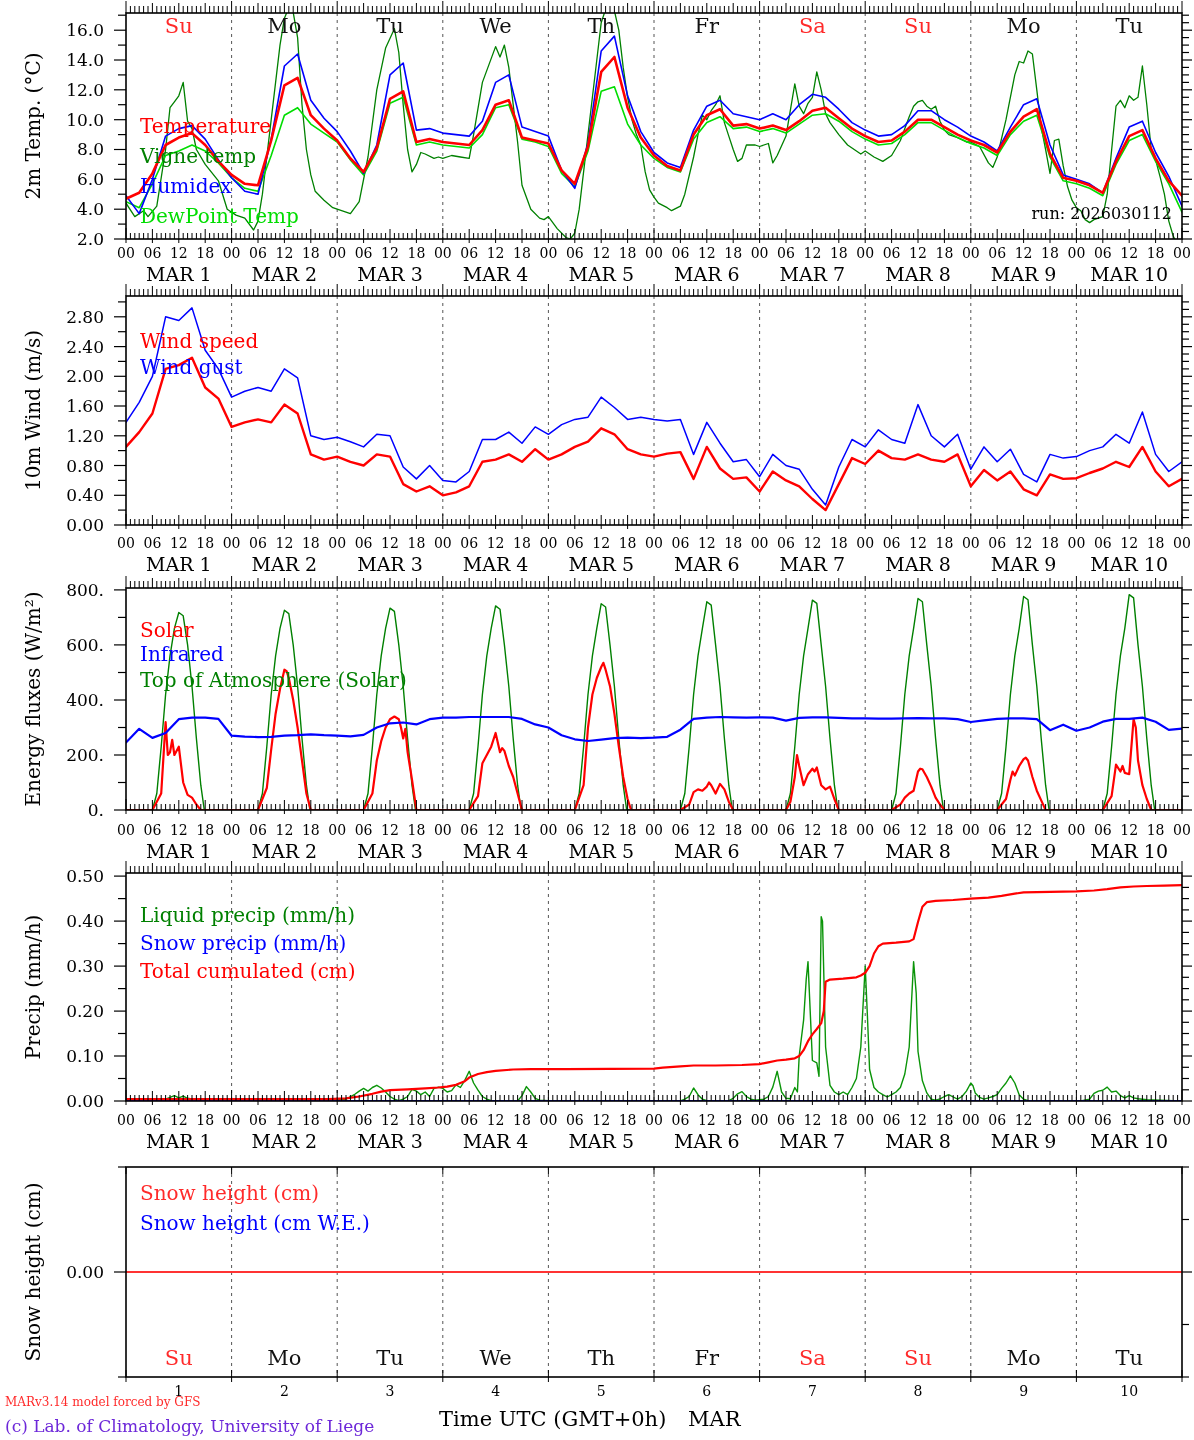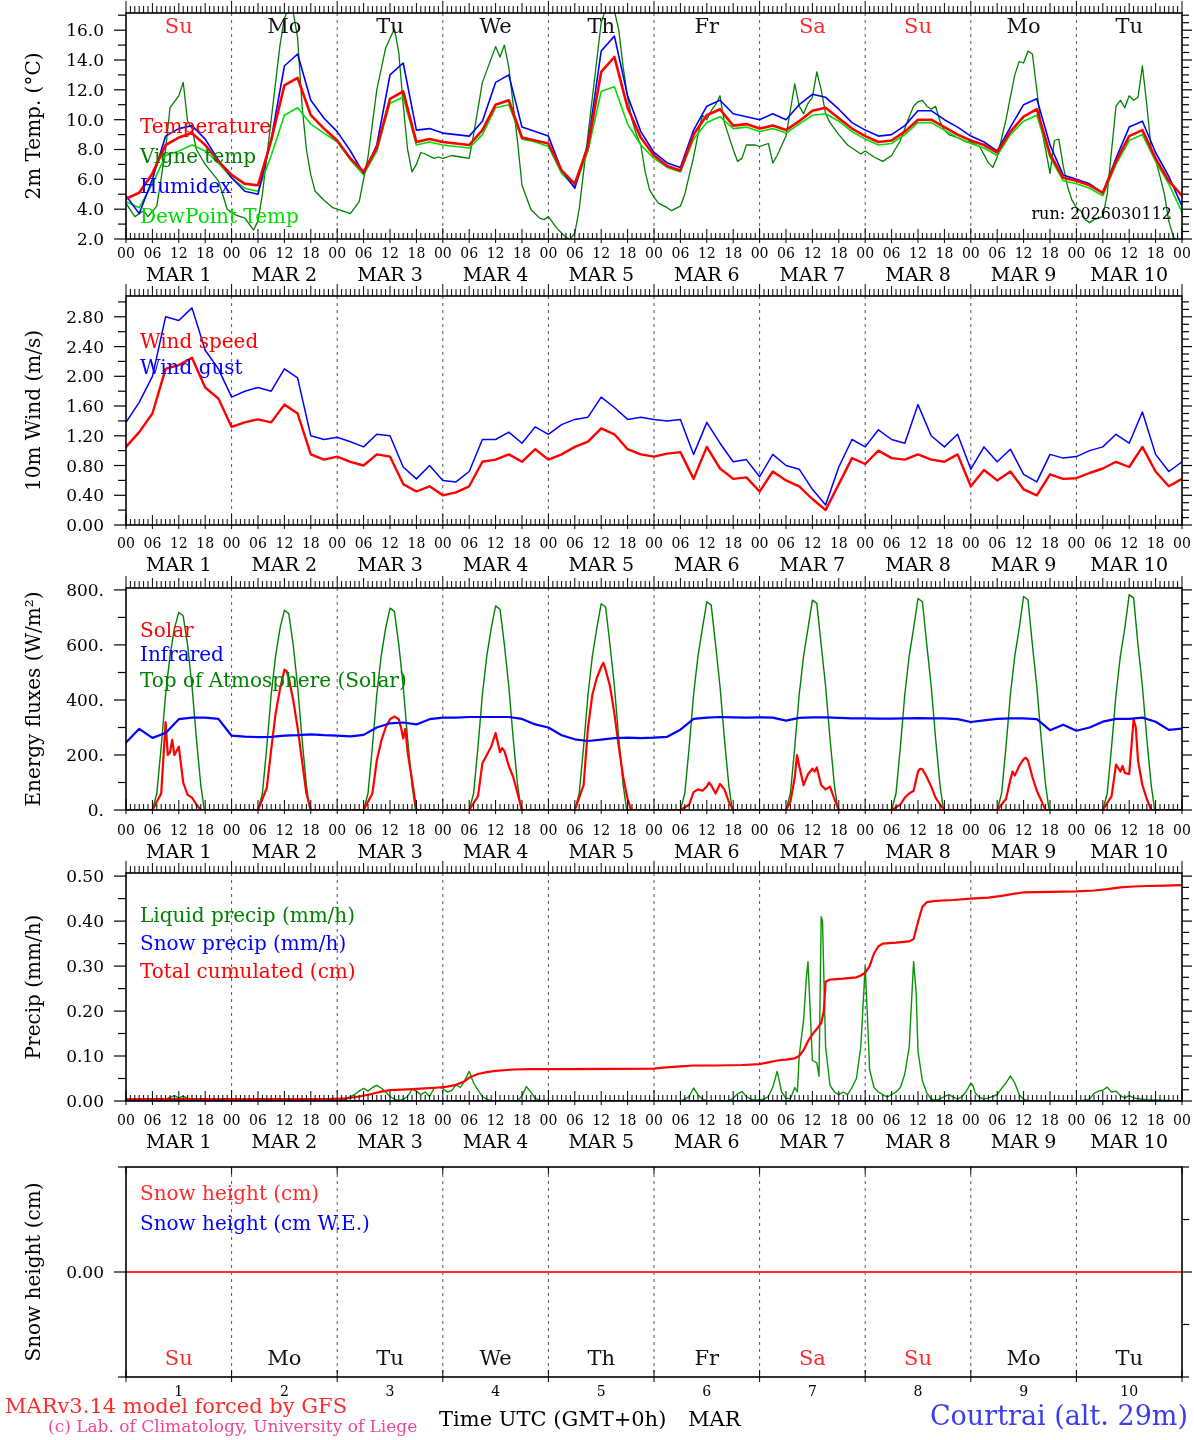--- a/index.html
+++ b/index.html
@@ -2,21 +2,21 @@
 <html><head>
 <meta charset="utf-8">
 <style>
   html,body{margin:0;padding:0;background:#ffffff;}
   body{width:1194px;height:1440px;position:relative;overflow:hidden;
        font-family:"DejaVu Serif", serif;}
   #stage{position:absolute;left:0;top:0;width:1194px;height:1440px;}
   svg{position:absolute;left:0;top:0;}
   .overlay{position:absolute;white-space:pre;line-height:1;}
   #run-label{top:206px;right:22px;font-size:16px;color:#000;}
-  #credit1{left:5px;top:1396px;font-size:21px;}
+  #credit1{left:5px;top:1396px;font-size:12px;}
   #credit2{left:5px;top:1418px;font-size:17px;}
   #time-label{left:439px;top:1409px;font-size:21px;color:#000;}
   #month-label{left:688px;top:1409px;font-size:21px;color:#000;text-align:center;}
   #station-label{right:6px;top:1402px;font-size:27px;}
 </style>
 </head>
 <body>
 
 <div id="stage">
   <svg id="chart" width="1194" height="1440" viewBox="0 0 1194 1440">
@@ -2705,17 +2705,16 @@
         <text x="812.4" y="1396" font-size="14" fill="#000" font-family="&quot;DejaVu Serif&quot;, serif" text-anchor="middle">7</text>
         <text x="918" y="1396" font-size="14" fill="#000" font-family="&quot;DejaVu Serif&quot;, serif" text-anchor="middle">8</text>
         <text x="1023.6" y="1396" font-size="14" fill="#000" font-family="&quot;DejaVu Serif&quot;, serif" text-anchor="middle">9</text>
         <text x="1129.2" y="1396" font-size="14" fill="#000" font-family="&quot;DejaVu Serif&quot;, serif" text-anchor="middle">10</text>
       </g>
     </svg>
 
   <div id="run-label" class="overlay">run: 2026030112</div>
 
   <div id="credit1" class="overlay" style="color: rgb(255, 42, 42);">MARv3.14 model forced by GFS</div>
-  <div id="credit2" class="overlay" style="color: #ec4899; margin-left: 43px;">(c) Lab. of Climatology, University of Liege</div>
+  <div id="credit2" class="overlay" style="color: #6d28d9;">(c) Lab. of Climatology, University of Liege</div>
   <div id="time-label" class="overlay">Time UTC (GMT+0h)</div>
   <div id="month-label" class="overlay">MAR</div>
-  <div id="station-label" class="overlay" style="color: rgb(59, 59, 240);">Courtrai (alt. 29m)</div>
 </div>
 
 </body></html>

